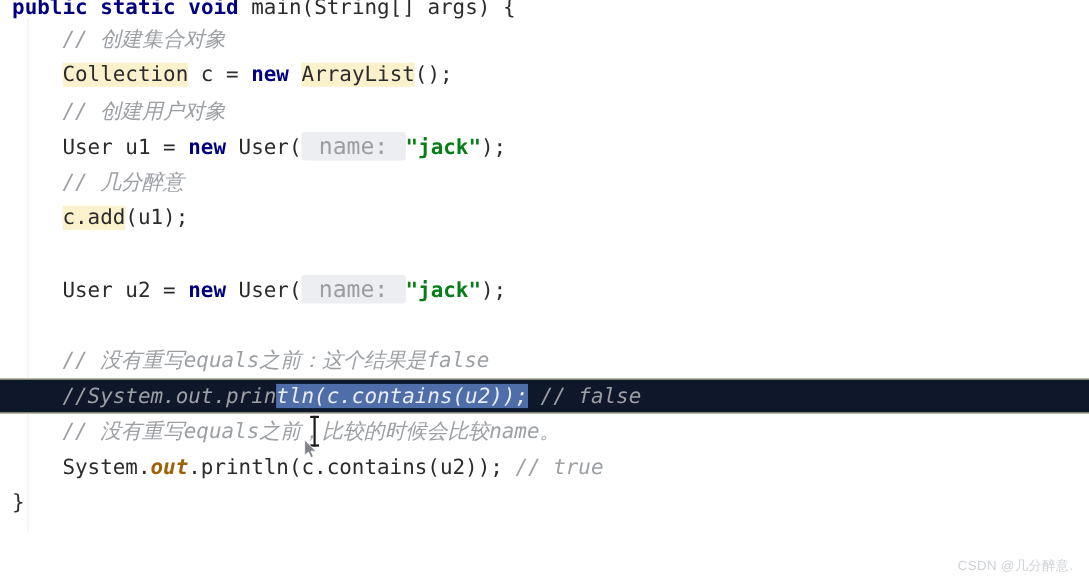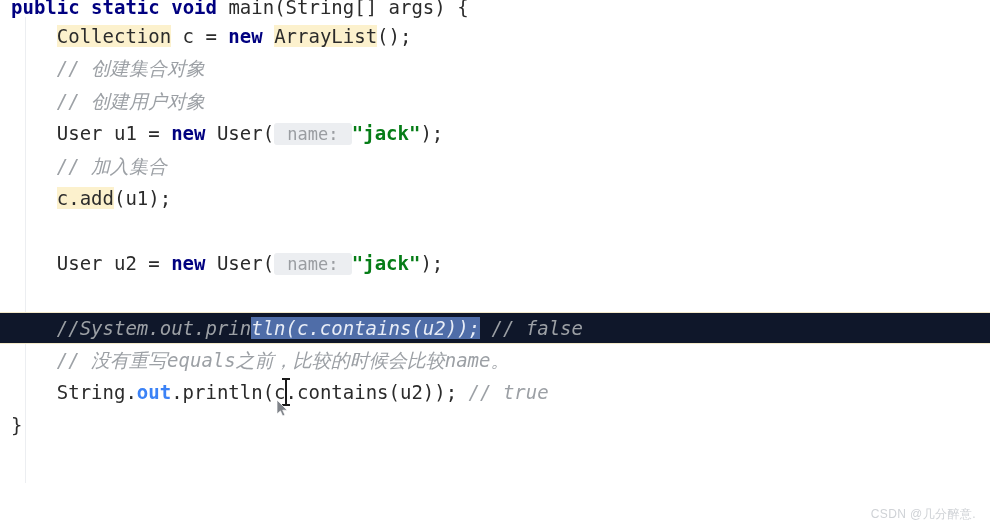--- a/index.html
+++ b/index.html
@@ -77,28 +77,28 @@
     left: 0; right: 0; bottom: 0;
     height: 1px;
     background: #f3e9c9;
   }
 
   
   .kw       { color: #000080; font-weight: bold; }
   .plain    { color: #2b2b2b; }
   .str      { color: #067d17; font-weight: bold; }
   .cmt      { color: #9ca0a5; font-style: italic; }
-  .static-f { color: #3b82f6; font-weight: bold; }
+  .static-f { color: #a16207; font-weight: bold; font-style: italic; }
   .usage    { background: #fcf1cd; }
   .inlay {
     color: #9a9da1;
     background: #eceef1;
     border-radius: 3px;
     padding: 1px 3px;
-    font-size: 17px;
+    font-size: 21px;
   }
   .sel {
     background: #4f6da8;
     color: #e8edf7;
     font-style: italic;
   }
 
   
   .caret {
     position: absolute;
@@ -144,32 +144,33 @@
 </style>
 </head>
 <body>
 
 <div id="editor">
 
   <div class="indent-guide"></div>
 
   <div class="code-area">
       <div class="line first"><span class="line-inner"><span class="kw">public</span><span class="plain"> </span><span class="kw">static</span><span class="plain"> </span><span class="kw">void</span><span class="plain"> main(String[] args) {</span></span></div>
+      <div class="line"><span class="line-inner"><span class="plain">    </span><span class="cmt">// 创建集合对象</span></span></div>
       <div class="line"><span class="line-inner"><span class="plain">    </span><span class="usage">Collection</span><span class="plain"> c = </span><span class="kw">new</span><span class="plain"> </span><span class="usage">ArrayList</span><span class="plain">();</span></span></div>
-      <div class="line"><span class="line-inner"><span class="plain">    </span><span class="cmt">// 创建集合对象</span></span></div>
       <div class="line"><span class="line-inner"><span class="plain">    </span><span class="cmt">// 创建用户对象</span></span></div>
       <div class="line"><span class="line-inner"><span class="plain">    User u1 = </span><span class="kw">new</span><span class="plain"> User(</span><span class="inlay"> name: </span><span class="str">"jack"</span><span class="plain">);</span></span></div>
-      <div class="line"><span class="line-inner"><span class="plain">    </span><span class="cmt">// 加入集合</span></span></div>
+      <div class="line"><span class="line-inner"><span class="plain">    </span><span class="cmt">// 几分醉意</span></span></div>
       <div class="line"><span class="line-inner"><span class="plain">    </span><span class="usage">c.add</span><span class="plain">(u1);</span></span></div>
       <div class="line"><span class="line-inner"><span class="plain"> </span></span></div>
       <div class="line"><span class="line-inner"><span class="plain">    User u2 = </span><span class="kw">new</span><span class="plain"> User(</span><span class="inlay"> name: </span><span class="str">"jack"</span><span class="plain">);</span></span></div>
       <div class="line"><span class="line-inner"><span class="plain"> </span></span></div>
+      <div class="line"><span class="line-inner"><span class="plain">    </span><span class="cmt">// 没有重写equals之前：这个结果是false</span></span></div>
       <div class="line caret-line"><span class="line-inner"><span class="plain">    </span><span class="cmt">//System.out.prin</span><span class="sel">tln(c.contains(u2));</span><span class="cmt"> // false</span></span></div>
       <div class="line"><span class="line-inner"><span class="plain">    </span><span class="cmt">// 没有重写equals之前，比较的时候会比较name。</span></span></div>
-      <div class="line"><span class="line-inner"><span class="plain">    String.</span><span class="static-f">out</span><span class="plain">.println(c.contains(u2));</span><span class="cmt"> // true</span></span></div>
+      <div class="line"><span class="line-inner"><span class="plain">    System.</span><span class="static-f">out</span><span class="plain">.println(c.contains(u2));</span><span class="cmt"> // true</span></span></div>
       <div class="line"><span class="line-inner"><span class="plain">}</span></span></div>
     </div>
 
   <div class="caret"></div>
 
   <div class="mouse-pointer">
     <svg width="14" height="18" viewBox="0 0 14 18">
       <path d="M1,0 L1,14 L4.4,10.9 L6.7,16 L8.9,15 L6.7,10.2 L11.2,10.2 Z" fill="#7f8389" stroke="#ffffff" stroke-width="0.7"></path>
     </svg>
   </div>

